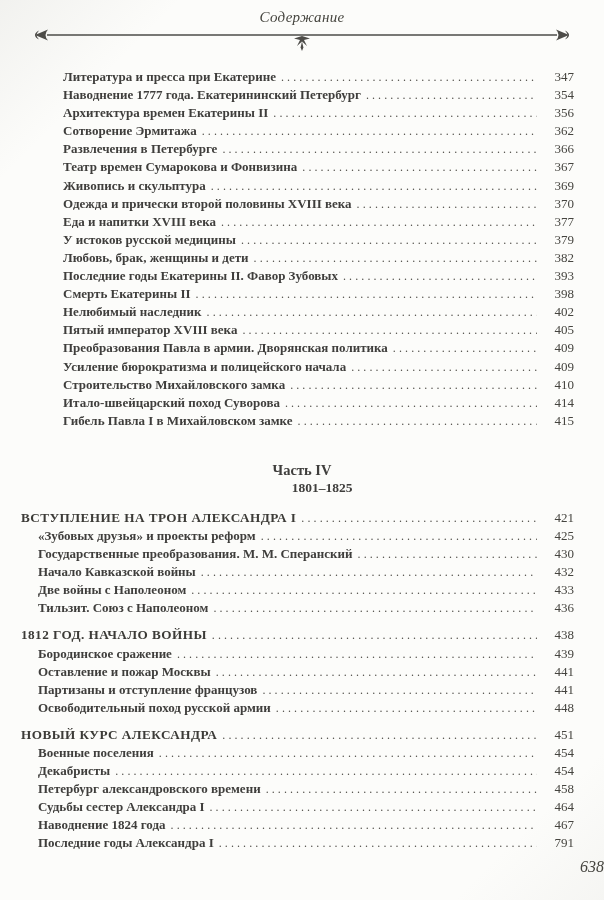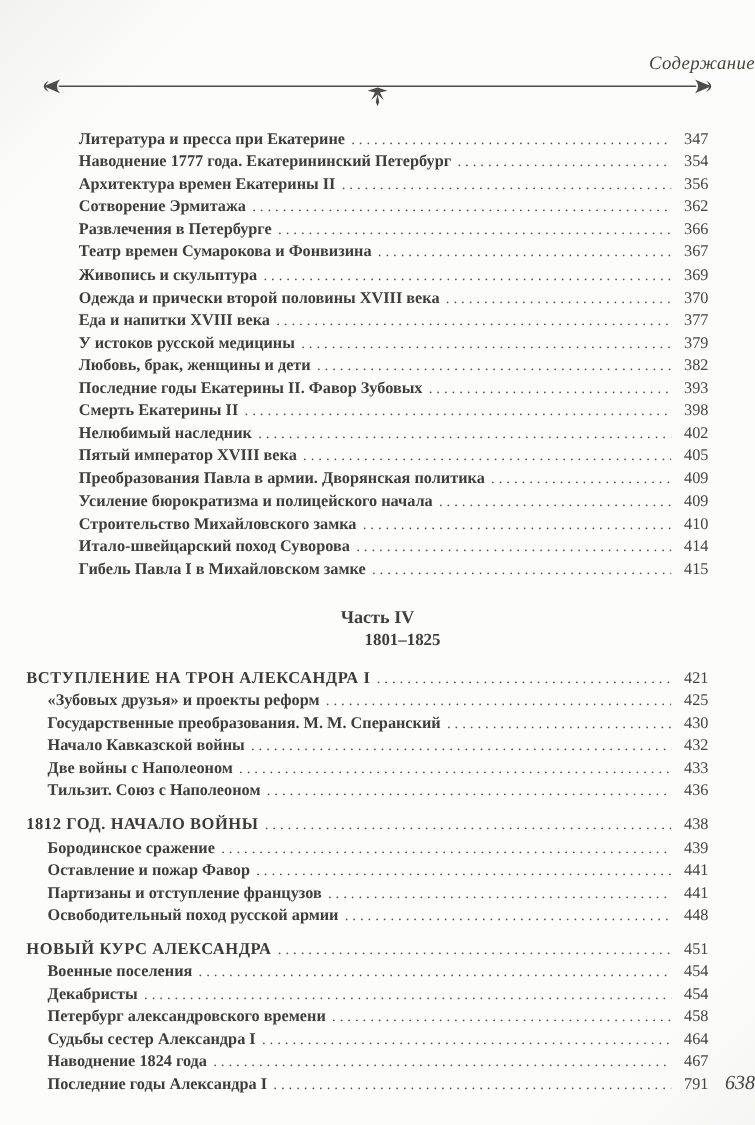--- a/index.html
+++ b/index.html
@@ -12,21 +12,21 @@
     margin: 0 auto;
     background:
       linear-gradient(135deg, rgba(210,210,205,0.25) 0%, rgba(255,255,255,0) 12%),
       linear-gradient(315deg, rgba(215,215,210,0.18) 0%, rgba(255,255,255,0) 10%),
       #fcfcfa;
     overflow: hidden;
     color: #3f3e3c;
   }
 
   
-  .running-head { text-align: right; padding-top: 42px; }
+  .running-head { text-align: center; padding-top: 8px; }
   .running-head .head-title {
     font-style: italic;
     font-size: 15px;
     letter-spacing: 0.3px;
     color: #46453f;
   }
   .head-rule { display: block; margin: 2px auto 0 auto; }
 
   
   .toc {
@@ -53,26 +53,26 @@
     margin: 0 3px 0 5px;
     color: #55534e;
   }
   .leader::after {
     content: "......................................................................................................................";
     letter-spacing: 3.1px;
     font-size: 12px;
   }
   .toc-page {
     flex: 0 0 34px;
-    text-align: center;
+    text-align: right;
     color: #45443f;
   }
 
   
-  .part-heading { text-align: center; margin-top: 22px; }
+  .part-heading { text-align: center; margin-top: 32px; }
   .part-label { font-weight: bold; font-size: 14.5px; }
   .part-title {
     font-weight: bold;
     font-size: 16.5px;
     letter-spacing: 0.8px;
     margin-top: 11px;
   }
   .part-years { font-weight: bold; font-size: 13.5px; margin-top: 1px; padding-left: 40px; }
 
   .toc-lower { margin-top: 13px; margin-left: 21px; }
@@ -255,21 +255,21 @@
         <span class="toc-title">1812 ГОД. НАЧАЛО ВОЙНЫ</span>
         <span class="leader"></span>
         <span class="toc-page">438</span>
       </div>
       <div class="toc-row level-1">
         <span class="toc-title">Бородинское сражение</span>
         <span class="leader"></span>
         <span class="toc-page">439</span>
       </div>
       <div class="toc-row level-1">
-        <span class="toc-title">Оставление и пожар Фавор</span>
+        <span class="toc-title">Оставление и пожар Москвы</span>
         <span class="leader"></span>
         <span class="toc-page">441</span>
       </div>
       <div class="toc-row level-1">
         <span class="toc-title">Партизаны и отступление французов</span>
         <span class="leader"></span>
         <span class="toc-page">441</span>
       </div>
       <div class="toc-row level-1">
         <span class="toc-title">Освободительный поход русской армии</span>

